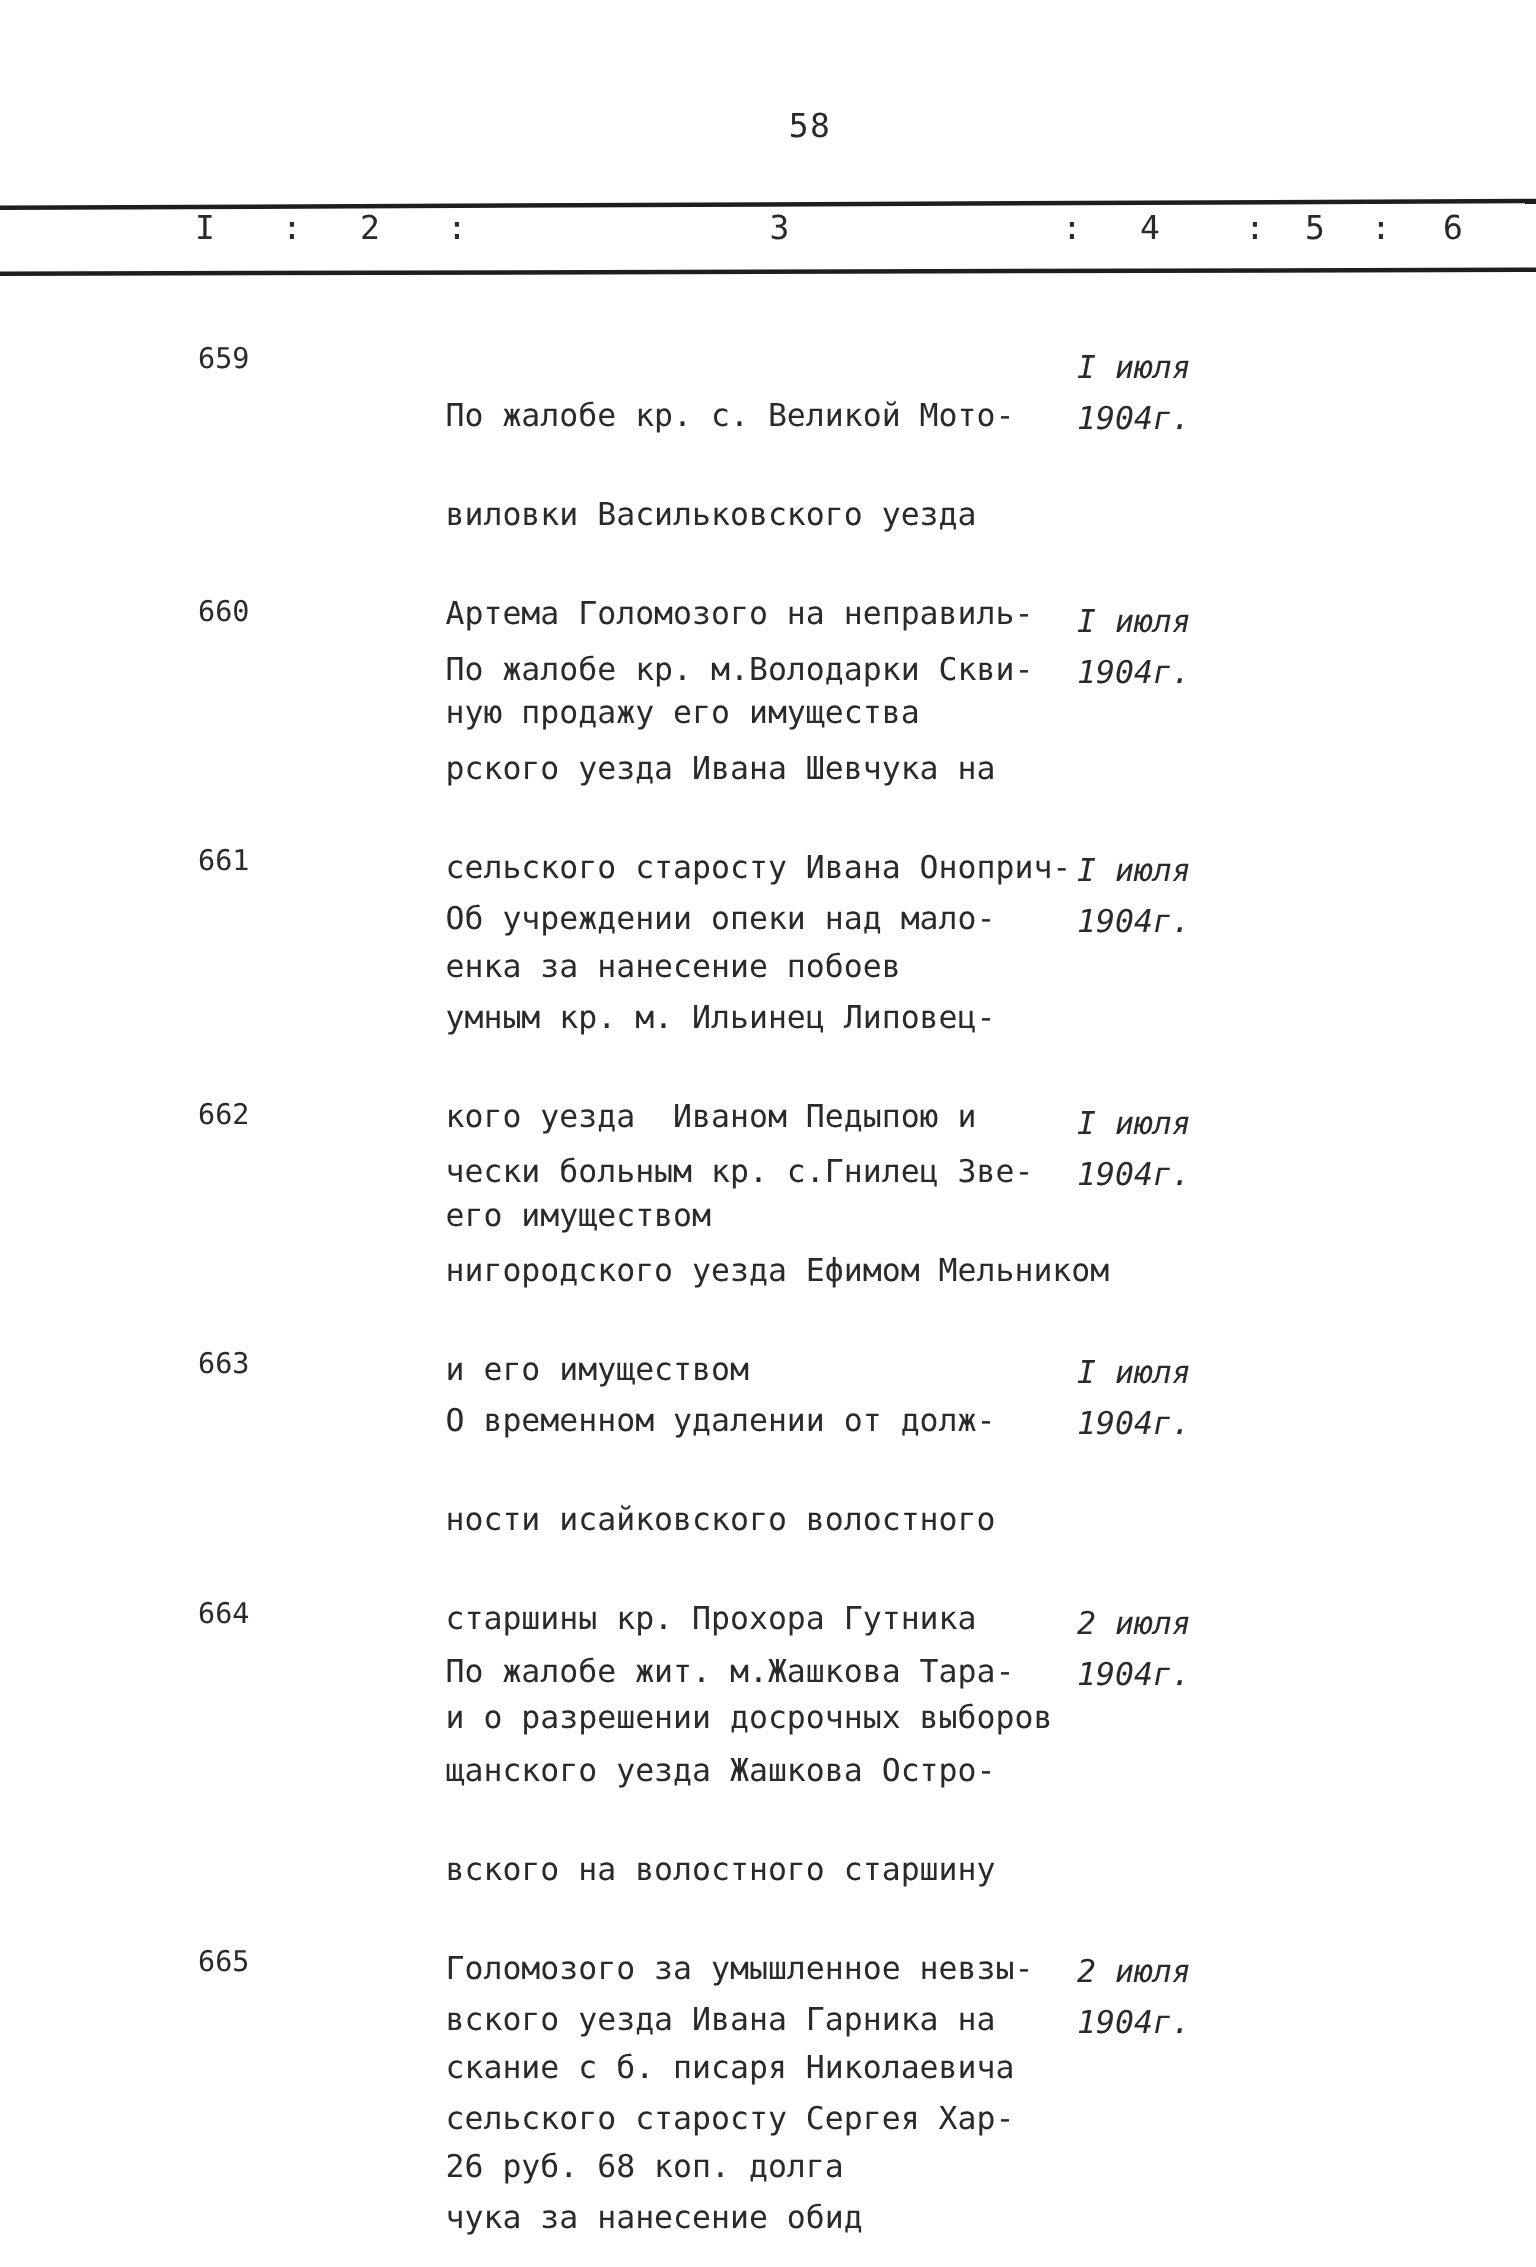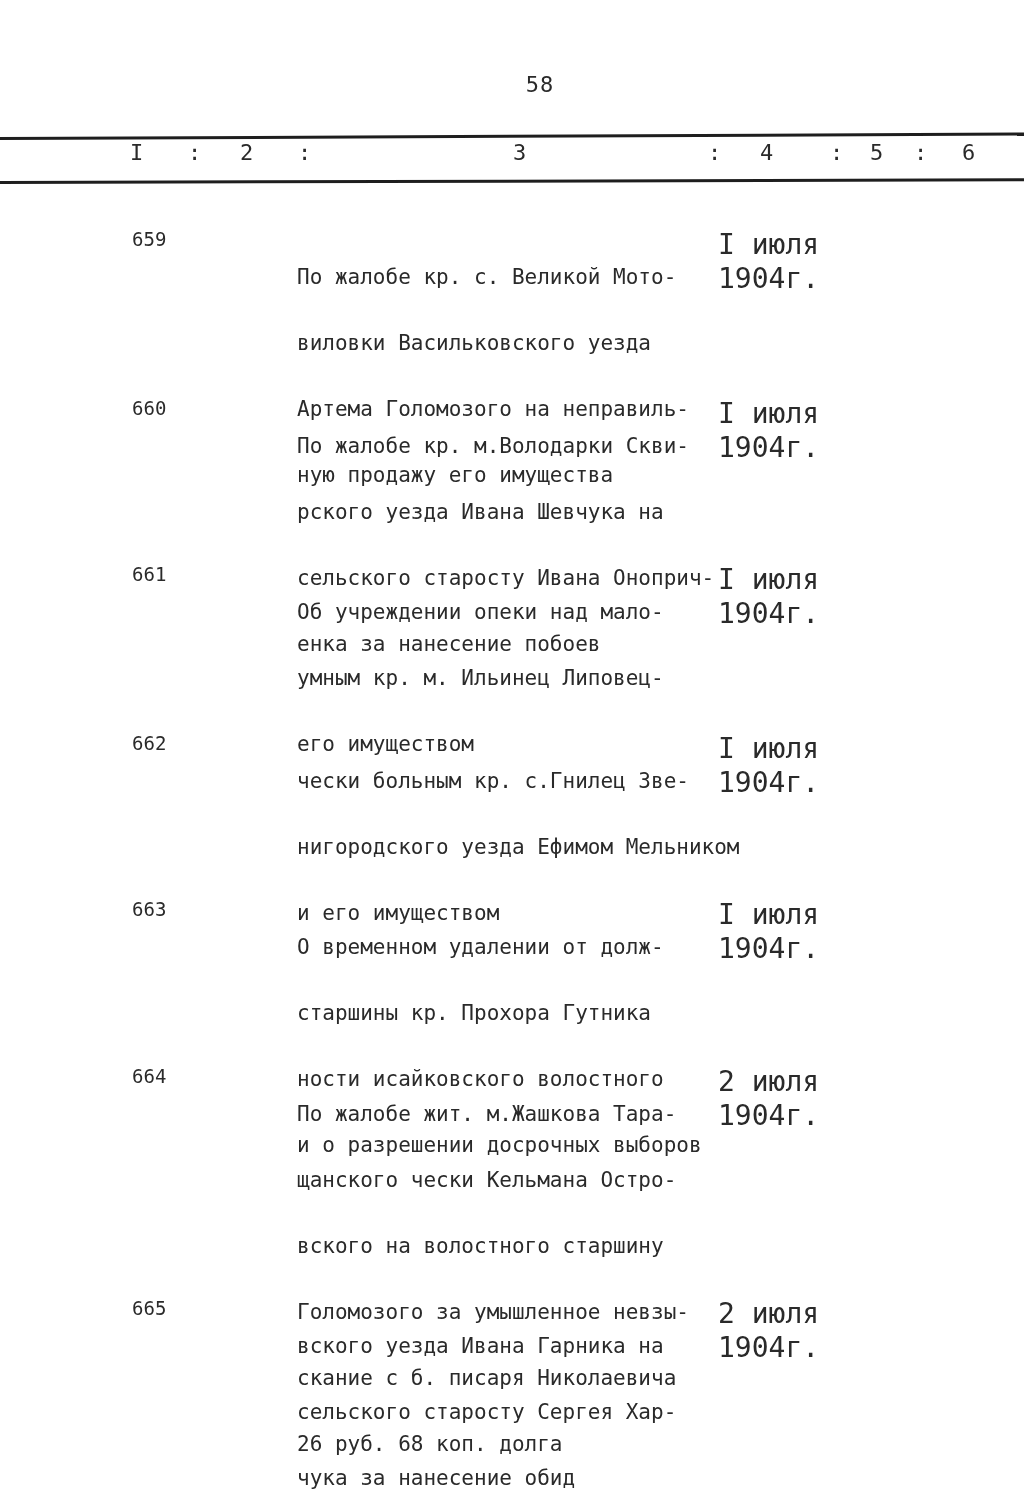--- a/index.html
+++ b/index.html
@@ -8,21 +8,21 @@
   .page-num { position: absolute; top: 72px; left: 0; width: 1080px; text-align: center;
               font-size: 22px; letter-spacing: 1px; }
   .rule { position: absolute; left: 0; width: 1024px; height: 3px; background: #1e1e1e; }
   .rule.top { top: 137px; transform: rotate(-0.25deg); transform-origin: left; }
   .rule.bottom { top: 181px; transform: rotate(-0.15deg); transform-origin: left; }
   .colhead { position: absolute; top: 140px; font-size: 22px; }
   .entry { position: absolute; left: 0; width: 1024px; }
   .entry .num { position: absolute; left: 132px; top: 0; font-size: 19px; }
   .entry .desc { position: absolute; left: 297px; top: 0; font-size: 21px; line-height: 34px; }
   .entry .desc div { white-space: pre; margin-top: 32px; }
-  .entry .date { position: absolute; left: 718px; top: 0; font-size: 28px; line-height: 34px; width: 95px; }
+  .entry .date { position: absolute; left: 718px; top: 0; font-size: 21px; line-height: 34px; width: 95px; font-style: italic; }
   .entry .date div { white-space: pre; }
 </style>
 </head>
 <body>
 
 <div class="page-num">58</div>
 
 <div class="rule top"></div>
 <div id="colhead-row">
     <span class="colhead" style="left: 130px;">I</span>
@@ -64,20 +64,21 @@
       <div class="date">
         <div>I июля</div>
         <div>1904г.</div>
       </div>
     </div>
     <div class="entry" style="top: 563px;">
       <div class="num">661</div>
       <div class="desc">
         <div>Об учреждении опеки над мало-</div>
         <div>умным кр. м. Ильинец Липовец-</div>
+        <div>кого уезда  Иваном Педыпою и</div>
         <div>его имуществом</div>
       </div>
       <div class="date">
         <div>I июля</div>
         <div>1904г.</div>
       </div>
     </div>
     <div class="entry" style="top: 732px;">
       <div class="num">662</div>
       <div class="desc">
@@ -87,34 +88,34 @@
       </div>
       <div class="date">
         <div>I июля</div>
         <div>1904г.</div>
       </div>
     </div>
     <div class="entry" style="top: 898px;">
       <div class="num">663</div>
       <div class="desc">
         <div>О временном удалении от долж-</div>
+        <div>ности исайковского волостного</div>
         <div>старшины кр. Прохора Гутника</div>
-        <div>ности исайковского волостного</div>
         <div>и о разрешении досрочных выборов</div>
       </div>
       <div class="date">
         <div>I июля</div>
         <div>1904г.</div>
       </div>
     </div>
     <div class="entry" style="top: 1065px;">
       <div class="num">664</div>
       <div class="desc">
         <div>По жалобе жит. м.Жашкова Тара-</div>
-        <div>щанского чески Кельмана Остро-</div>
+        <div>щанского уезда Жашкова Остро-</div>
         <div>вского на волостного старшину</div>
         <div>Голомозого за умышленное невзы-</div>
         <div>скание с б. писаря Николаевича</div>
         <div>26 руб. 68 коп. долга</div>
       </div>
       <div class="date">
         <div>2 июля</div>
         <div>1904г.</div>
       </div>
     </div>

